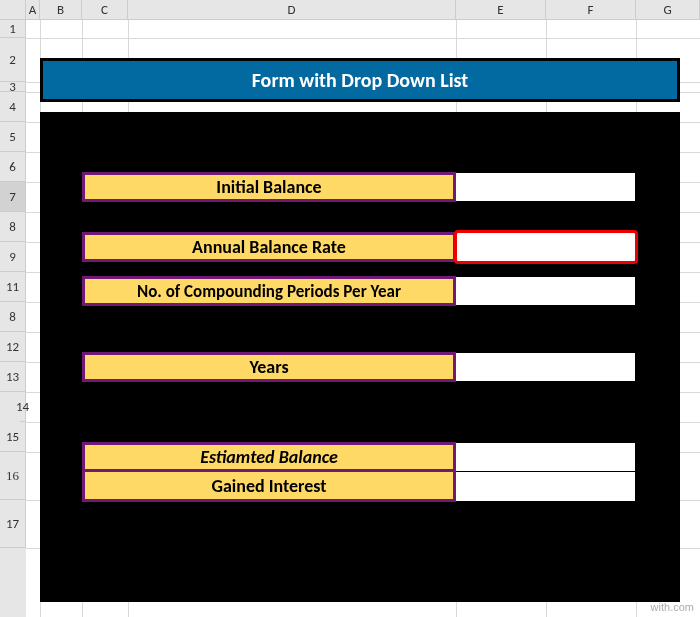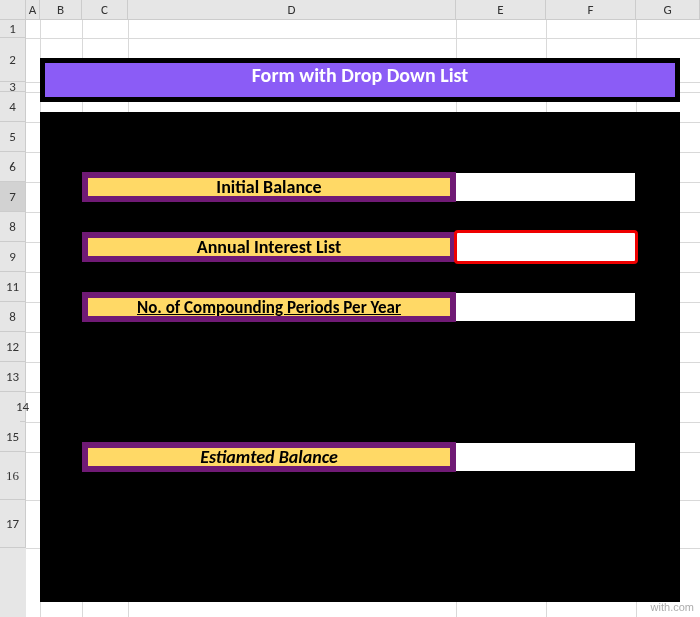--- a/index.html
+++ b/index.html
@@ -70,47 +70,47 @@
   .grid-lines div.v { position:absolute; top:0; bottom:0; width:0; border-left:1px solid #d9d9d9; }
   .grid-lines div.h { position:absolute; left:0; right:0; height:0; border-top:1px solid #d9d9d9; }
 
   
   .title-row {
     position:absolute;
     left:14px; 
     width: 640px;
     top: 38px;
     height: 44px;
-    background:#8b5cf6;
+    background:#0369a1;
     color:#fff;
     font-weight:bold;
     font-size:20px;
     display:flex;
-    align-items:flex-start;
+    align-items:center;
     justify-content:center;
-    border:5px solid #000000;
+    border:3px solid #000000;
   }
 
   .black-panel {
     position:absolute;
     left:14px;
     top: 92px;
     width:640px;
     height: 490px;
     background:#000;
   }
 
   .form-row {
     position:absolute;
     display:flex;
     align-items:stretch;
   }
   .label-cell {
     background:#ffd966;
-    border:6px solid #701a75;
+    border:3px solid #701a75;
     font-weight:bold;
     font-size:18px;
     display:flex;
     align-items:center;
     justify-content:center;
     color:#000;
     padding:0 4px;
     text-align:center;
   }
   .input-cell {
@@ -202,33 +202,41 @@
     </div>
 
     <div class="black-panel"></div>
 
     <div class="form-row" style="left:56px; top:152px; width:554px; height:30px;">
       <div class="label-cell" style="width:374px;">Initial Balance</div>
       <div class="input-cell" style="width:180px;"></div>
     </div>
 
     <div class="form-row" style="left:56px; top:212px; width:554px; height:30px;">
-      <div class="label-cell" style="width:374px;">Annual Interest List</div>
-      <div class="input-cell" style="width:180px;"></div>
-    </div>
-
-    <div class="form-row" style="left:56px; top:272px; width:554px; height:30px;text-decoration:underline;">
+      <div class="label-cell" style="width:374px;">Annual Balance Rate</div>
+      <div class="input-cell" style="width:180px;"></div>
+    </div>
+
+    <div class="form-row" style="left:56px; top:256px; width:554px; height:30px;">
       <div class="label-cell" style="width:374px; font-size:17px;">No. of Compounding Periods Per Year</div>
       <div class="input-cell" style="width:180px;"></div>
     </div>
 
+    <div class="form-row" style="left:56px; top:332px; width:554px; height:30px;">
+      <div class="label-cell" style="width:374px;">Years</div>
+      <div class="input-cell" style="width:180px;"></div>
+    </div>
 
     <div class="form-row" style="left:56px; top:422px; width:554px; height:30px;">
       <div class="label-cell" style="width:374px;font-style:italic;">Estiamted Balance</div>
       <div class="input-cell" style="width:180px;"></div>
     </div>
 
+    <div class="form-row" style="left:56px; top:452px; width:554px; height:30px;">
+      <div class="label-cell" style="width:374px; border-top:none;">Gained Interest</div>
+      <div class="input-cell" style="width:180px; border-top:none;"></div>
+    </div>
 
     <div class="selected-cell" style="left:428px; top:210px; width:184px; height:34px;"></div>
   </div>
 </div>
 
 <div class="watermark">with.com</div>
 
 </body></html>

